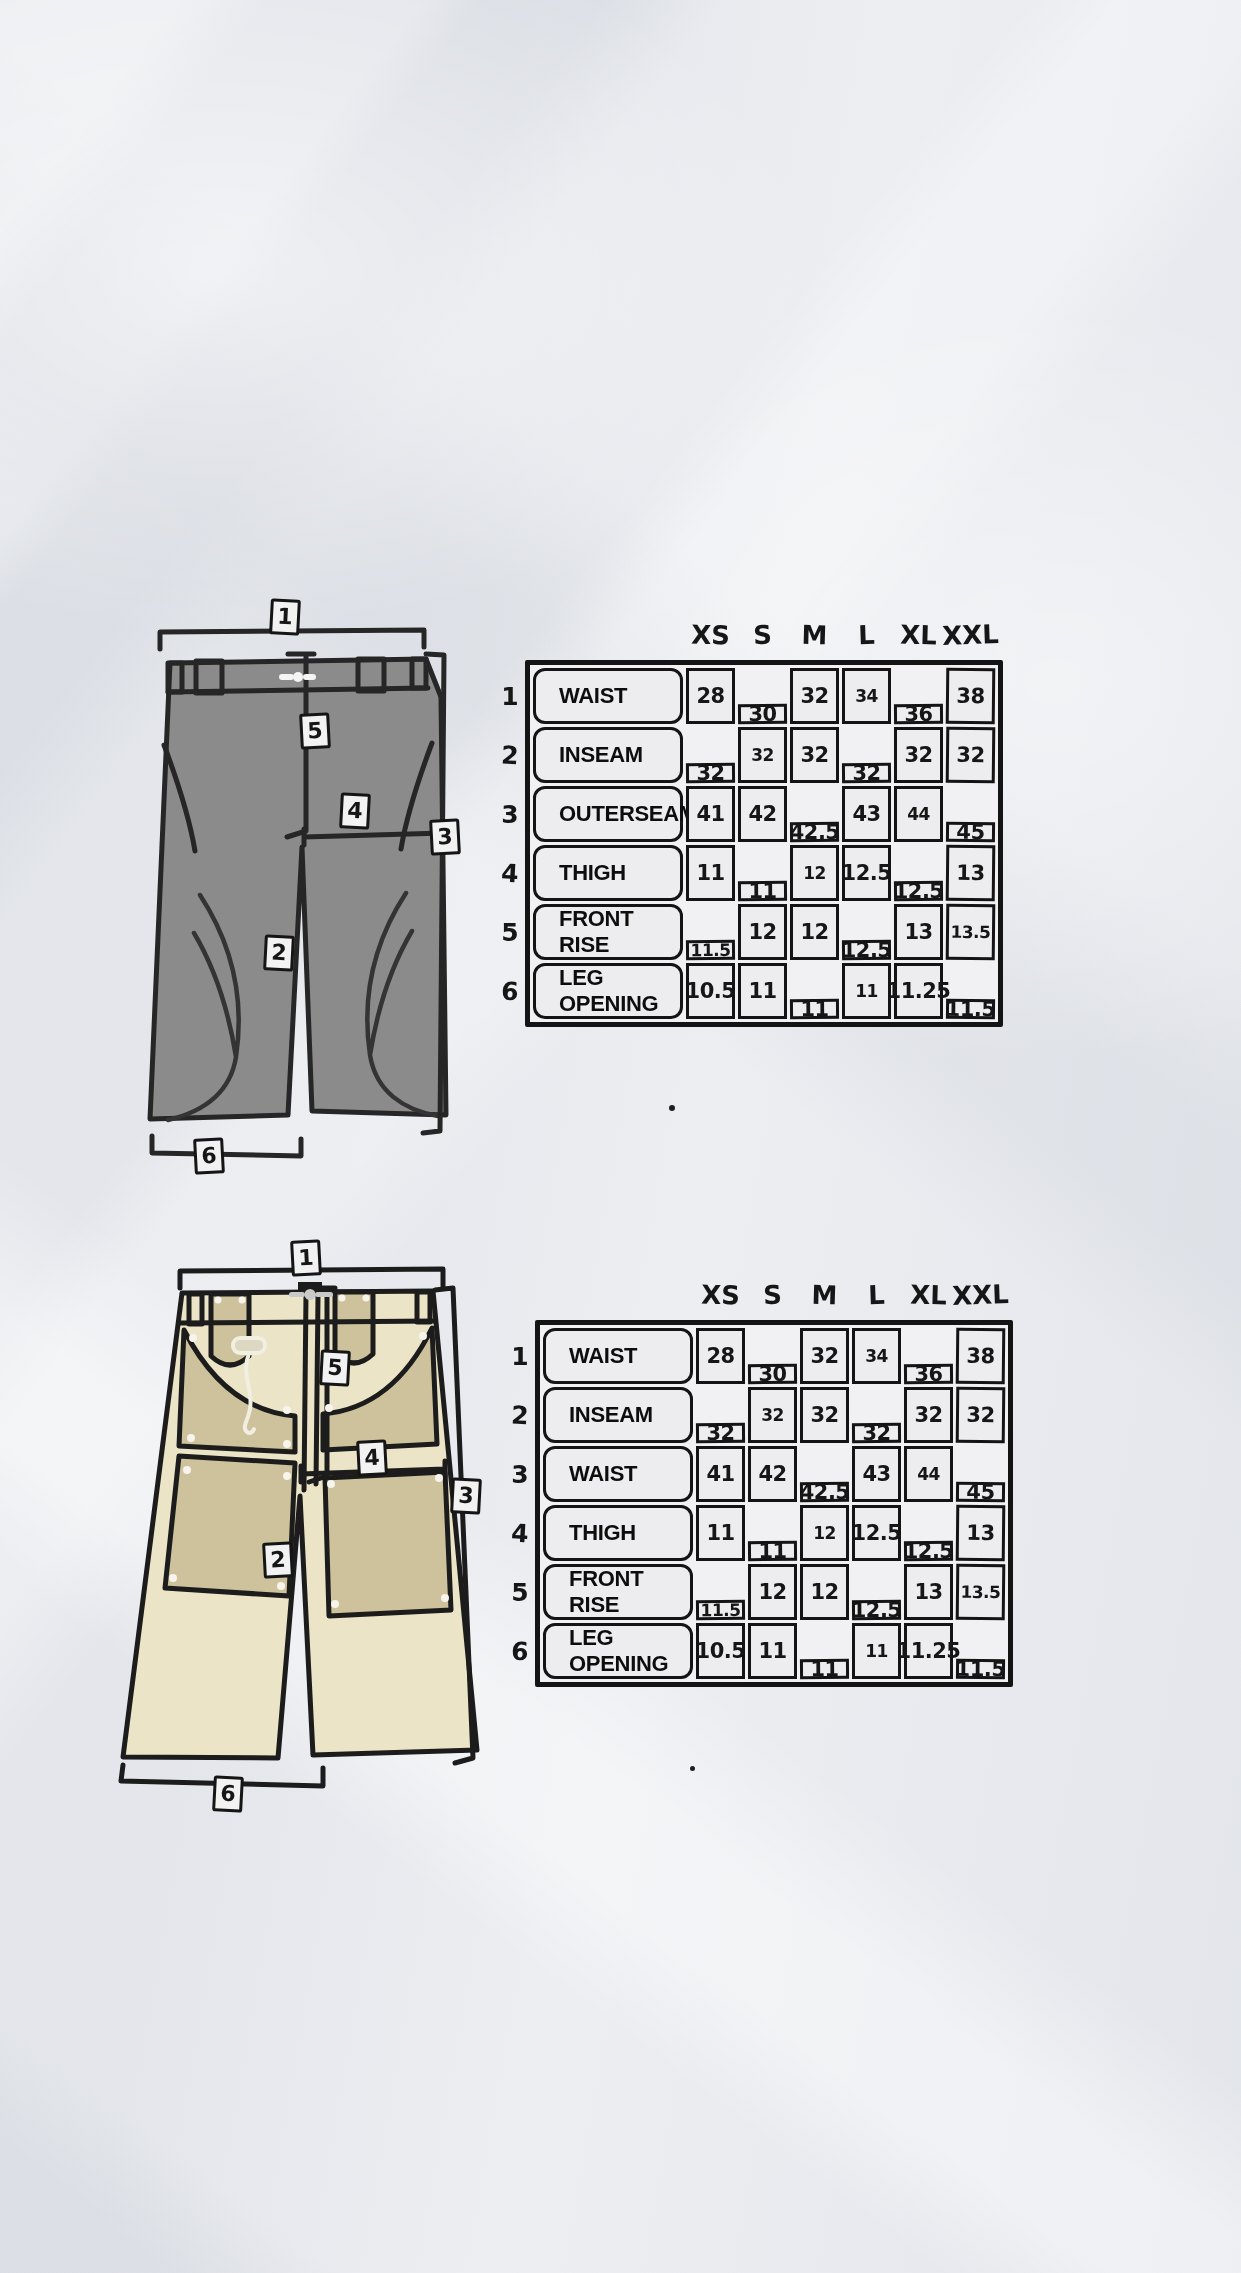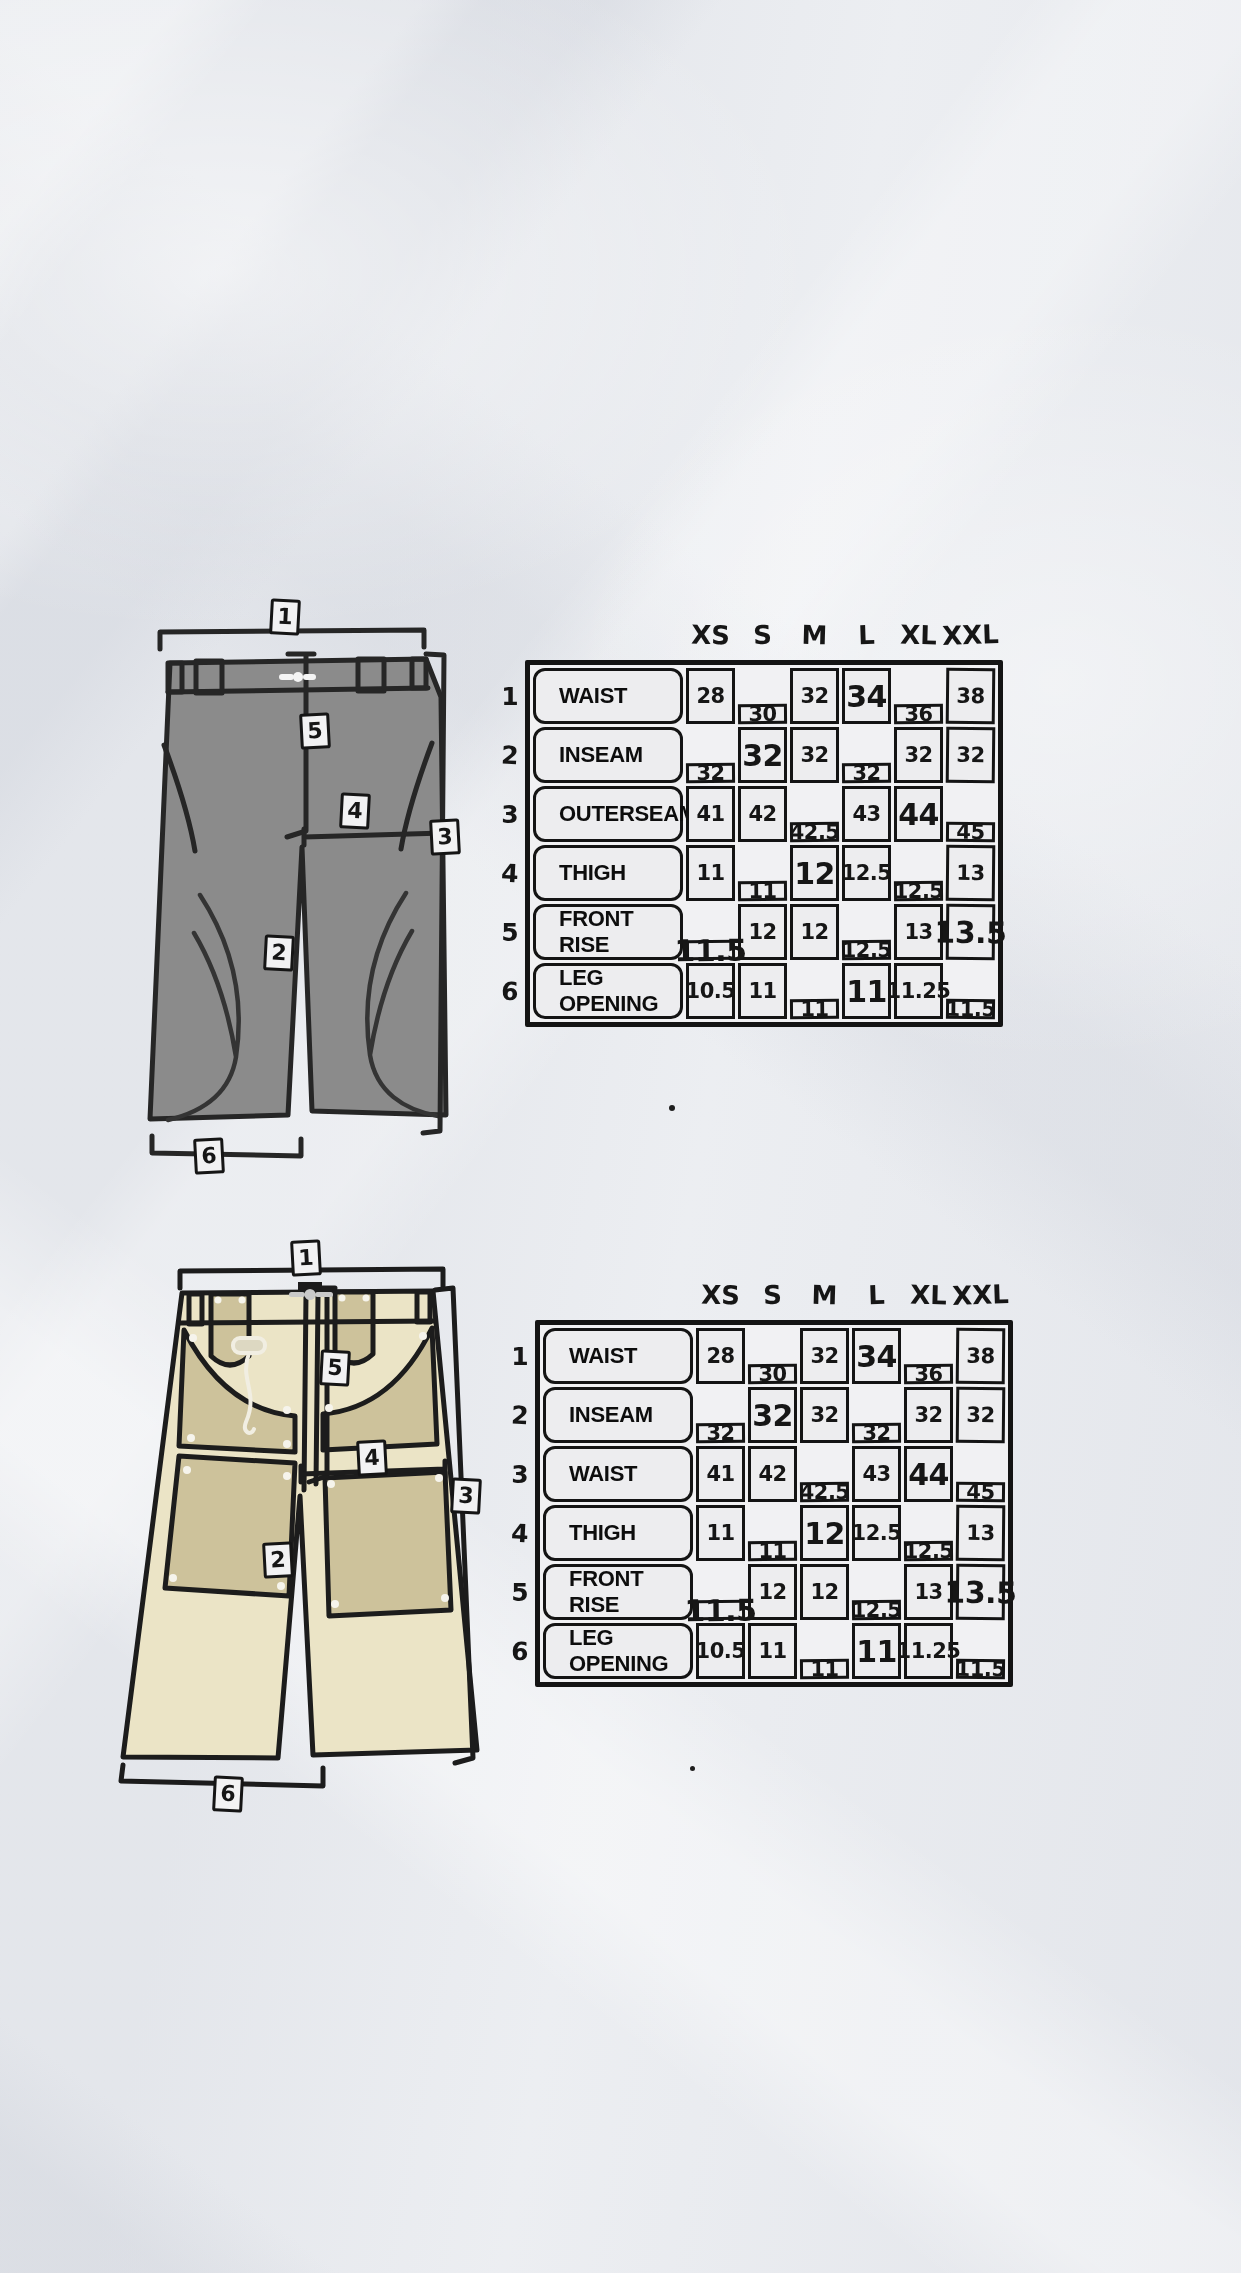--- a/index.html
+++ b/index.html
@@ -33,21 +33,21 @@
   .col-nums { width:30px; padding-top:8px; display:grid; grid-template-rows:repeat(6,56px); row-gap:3px; }
   .col-nums .rownum { display:flex; align-items:center; justify-content:center; font-size:25px; }
   .col-nums .rownum:nth-child(even){ transform:rotate(3deg); }
 
   .frame { border:5px solid #141414; background:#f1f1f3; padding:3px; border-radius:2px; }
   .grid { display:grid; grid-template-columns:150px repeat(6,49px); grid-auto-rows:56px; gap:3px; }
   .grid > div { background:#ededef; border:3px solid #141414; display:flex; align-items:center; }
   .grid .lbl { padding-left:23px; font-weight:700; font-size:22px; letter-spacing:-0.3px; color:#0d0d0d;border-radius:12px; }
   .grid .val { justify-content:center; font-size:21px; letter-spacing:-0.5px; white-space:nowrap; }
   .grid .val:nth-child(3n)  { transform:rotate(-0.5deg);margin-top:36px; }
-  .grid .val:nth-child(5n)  { font-size:30px; }
+  .grid .val:nth-child(5n)  { font-size:17px; }
   .grid .val:nth-child(7n)  { transform:rotate(0.6deg); }
 
   
   .figure { position:absolute; }
   .figure svg { display:block; overflow:visible; }
   .marker {
     position:absolute; width:30px; height:36px;
     background:#f2f2f3; border:3px solid #151515; border-radius:3px;
     display:flex; align-items:center; justify-content:center;
     font-size:22px; line-height:1;

